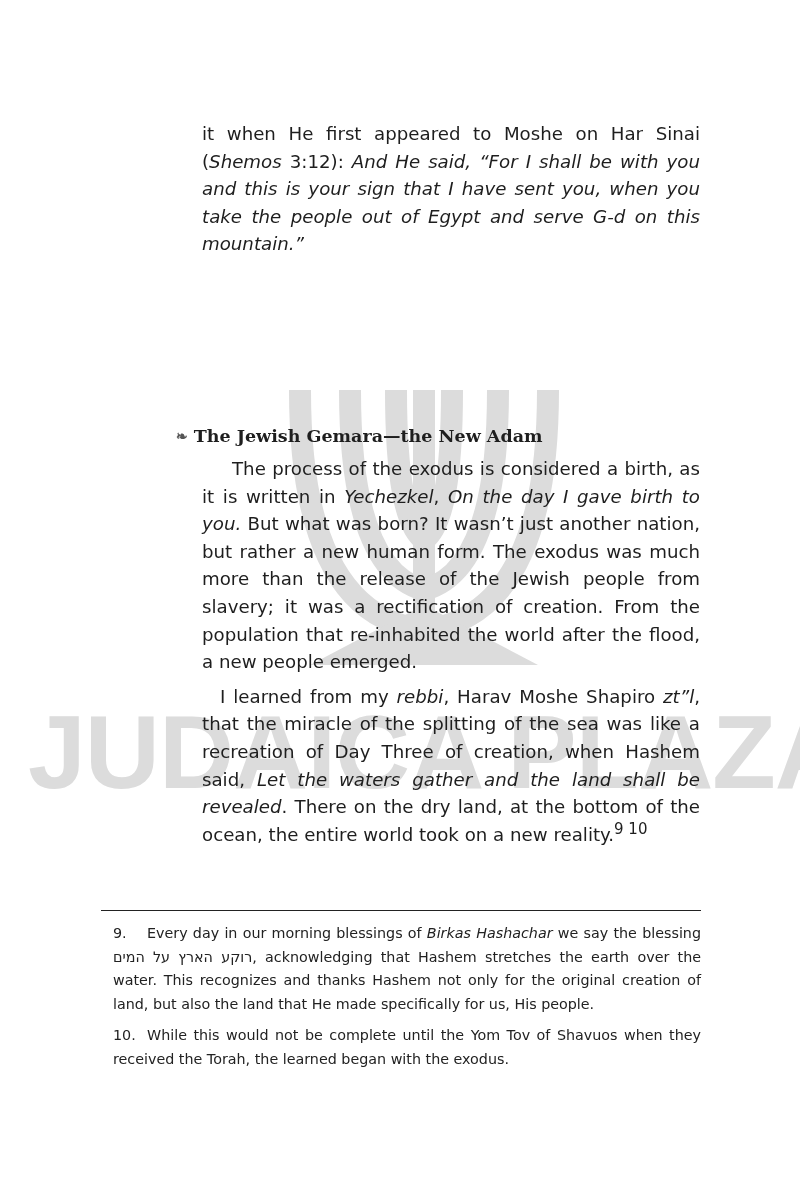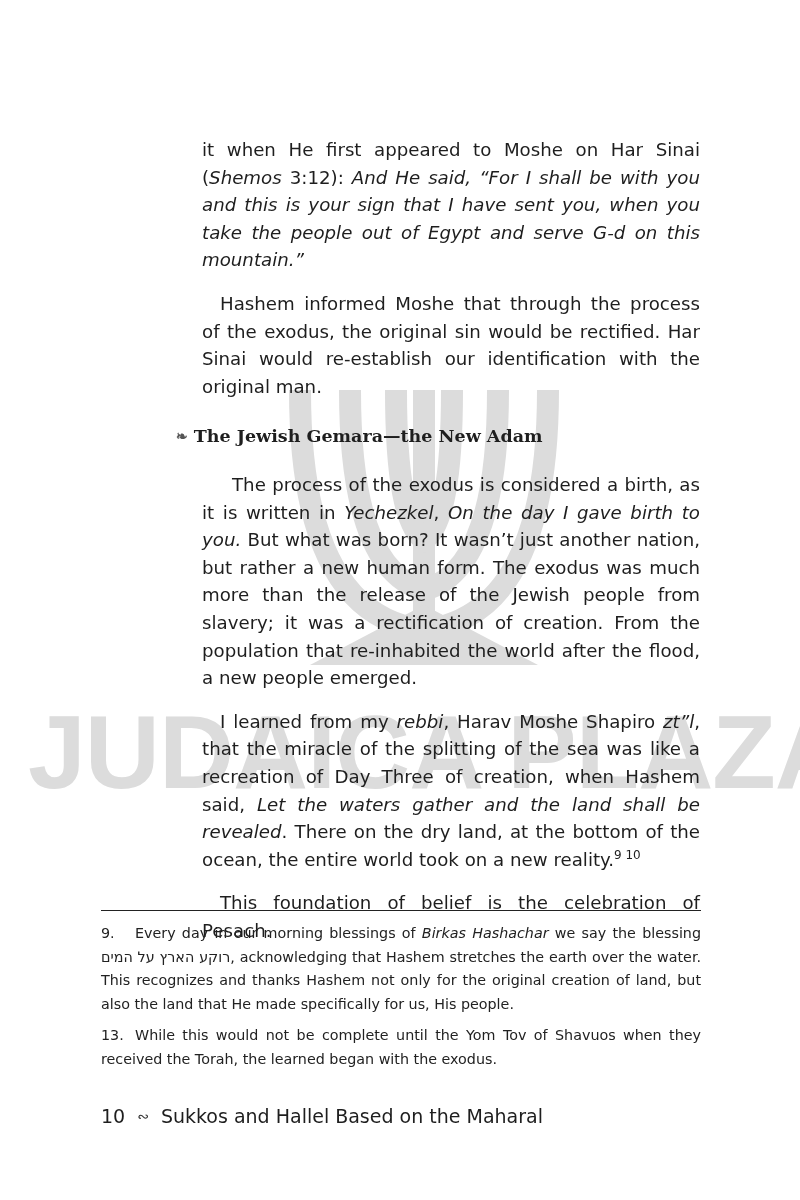--- a/index.html
+++ b/index.html
@@ -3,30 +3,30 @@
 <meta charset="utf-8">
 <style>
   html, body { margin:0; padding:0; }
   body { width:800px; height:1200px; background:#ffffff; position:relative; overflow:hidden;
          font-family:"DejaVu Sans", sans-serif; color:#1e1e1e; }
   .watermark { position:absolute; left:0; top:0; width:800px; height:1200px; pointer-events:none; z-index:0; }
   .wm-text { position:absolute; left:28px; top:700px; width:750px; font-family:"Liberation Sans", sans-serif;
              font-weight:bold; font-size:104px; letter-spacing:-1px; color:#dcdcdc; line-height:104px; white-space:nowrap; }
   .page { position:absolute; left:0; top:0; width:800px; height:1200px; z-index:1; }
   .body-text { position:absolute; left:202px; width:498px; font-size:18.2px; line-height:27.6px; text-align:justify; }
-  .body-text p { margin:16px 0 7px 0; text-indent:18px; }
+  .body-text p { margin:0 0 7px 0; text-indent:18px; }
   .body-text p.noindent { text-indent:0; }
   .body-text p.indent-large { text-indent:30px; }
   i { font-style:italic; }
   .heading { position:absolute; left:176px; top:426px; font-family:"DejaVu Serif", serif; font-weight:bold; font-size:17.5px; color:#1e1e1e; display:flex; align-items:center; gap:6px; }
   .orn { font-size:14px; color:#555; }
-  sup { font-size:12px; line-height:0; }
+  sup { font-size:15px; line-height:0; }
   .rule { position:absolute; left:101px; top:910px; width:600px; height:0; border-top:1.5px solid #222; }
   .notes { position:absolute; left:101px; top:922px; width:600px; font-size:14.3px; line-height:23.5px; text-align:justify; color:#222; }
-  .notes p { margin:0 0 8px 0; }
+  .notes p { margin:0 0 8px 12px; }
   .num { display:inline-block; min-width:34px; }
   .folio { position:absolute; left:101px; top:1105px; font-size:19px; color:#1e1e1e; display:flex; align-items:center; gap:12px; }
   .tilde { font-size:14px; color:#333; }
 </style>
 </head>
 <body>
 
 <div class="watermark">
   <svg width="800" height="1200" style="position:absolute;left:0;top:0;">
     <g fill="none" stroke="#dcdcdc" stroke-width="22" stroke-linecap="butt">
@@ -40,44 +40,37 @@
 
     <path d="M310 665 L424 605 L538 665 Z" fill="#dcdcdc"></path>
   </svg>
   <div class="wm-text">JUDAICA PLAZA</div>
 </div>
 
 <div class="page">
 
   <div class="body-text" style="top:120px;">
     <p class="noindent"><span>it when He first appeared to Moshe on Har Sinai (</span><i>Shemos</i><span> 3:12): </span><i>And He said, “For I shall be with you and this is your sign that I have sent you, when you take the people out of Egypt and serve G-d on this mountain.”</i></p>
-    <p><span>Hashem informed Moshe that through the process of the exodus, the original sin would be rectified. Har Sinai would re-establish our identification with the original man.</span></p>
   </div>
 
   <div class="heading">
     <span class="orn">❧</span>
     <span>The Jewish Gemara—the New Adam</span>
   </div>
 
   <div class="body-text" style="top:455px;">
     <p class="indent-large"><span>The process of the exodus is considered a birth, as it is written in </span><i>Yechezkel</i><span>, </span><i>On the day I gave birth to you.</i><span> But what was born? It wasn’t just another nation, but rather a new human form. The exodus was much more than the release of the Jewish people from slavery; it was a rectification of creation. From the population that re-inhabited the world after the flood, a new people emerged.</span></p>
     <p><span>I learned from my </span><i>rebbi</i><span>, Harav Moshe Shapiro </span><i>zt”l</i><span>, that the miracle of the splitting of the sea was like a recreation of Day Three of creation, when Hashem said, </span><i>Let the waters gather and the land shall be revealed</i><span>. There on the dry land, at the bottom of the ocean, the entire world took on a new reality.</span><sup>9 10</sup></p>
-    <p><span>This foundation of belief is the celebration of Pesach.</span></p>
   </div>
 
   <div class="rule"></div>
 
   <div class="notes">
     <p>
       <span class="num">9.</span><span><span>Every day in our morning blessings of </span><i>Birkas Hashachar</i><span> we say the blessing </span><span dir="rtl" style="unicode-bidi: isolate;">רוקע הארץ על המים</span><span>, acknowledging that Hashem stretches the earth over the water. This recognizes and thanks Hashem not only for the original creation of land, but also the land that He made specifically for us, His people.</span></span>
     </p>
     <p>
-      <span class="num">13.</span><span><span>While this would not be complete until the Yom Tov of Shavuos when they received the Torah, the learned began with the exodus.</span></span>
+      <span class="num">10.</span><span><span>While this would not be complete until the Yom Tov of Shavuos when they received the Torah, the learned began with the exodus.</span></span>
     </p>
   </div>
 
-  <div class="folio">
-    <span>10</span>
-    <span class="tilde">∾</span>
-    <span>Sukkos and Hallel Based on the Maharal</span>
-  </div>
 
 </div>
 
 </body></html>

